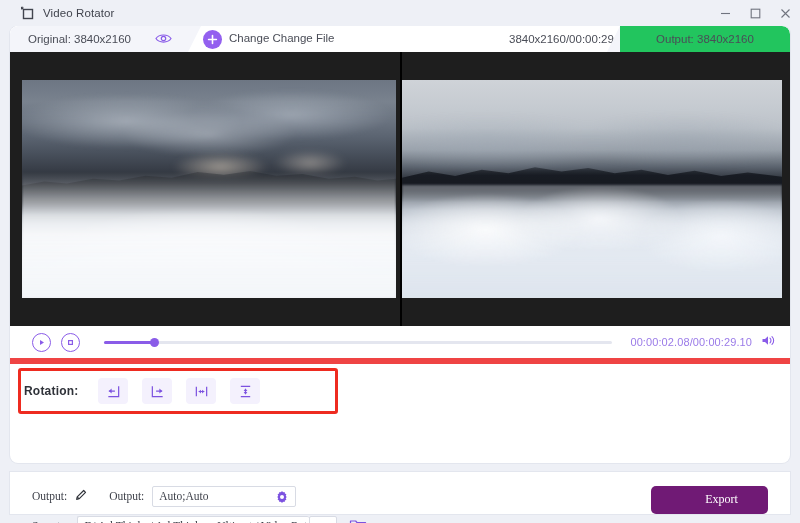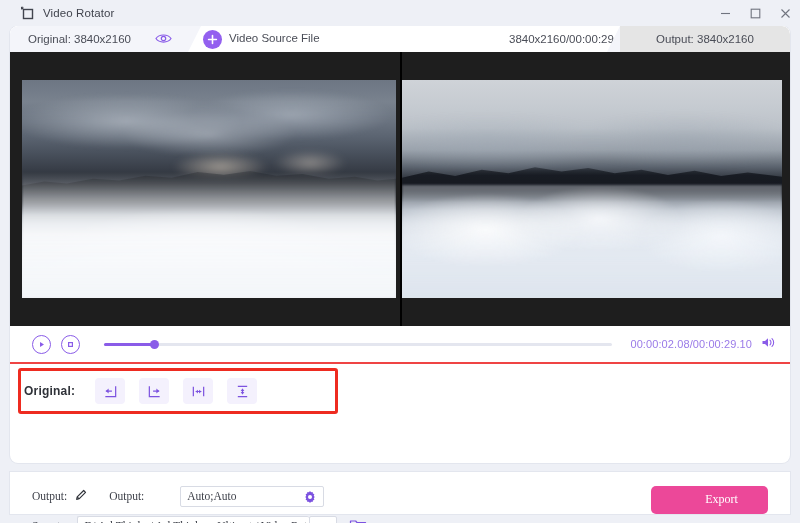--- a/index.html
+++ b/index.html
@@ -73,21 +73,21 @@
     width:19px; height:19px; border-radius:50%;
     background:#9360ef; color:#fff;
     display:flex; align-items:center; justify-content:center;
     font-size:15px; line-height:1; font-weight:300;
   }
   .change-src { position:absolute; left:219px; top:6px; color:#4a4d57; }
   .fname { position:absolute; left:345px; top:7px; color:#4a4d57; }
   .fmeta { position:absolute; left:499px; top:7px; color:#4a4d57; }
   .tab-output {
     position:absolute; right:0; top:0; height:26px; width:170px;
-    background:#e5e5e5;
+    background:#22c55e;
     border-top-right-radius:8px;
     display:flex; align-items:center; justify-content:center;
   }
   .tab-output::before{
     content:""; position:absolute; left:-13px; top:0;
     width:0; height:0;
     border-right:13px solid #f4f5fa;
     border-top:26px solid transparent;
   }
   .out-label { position:relative; z-index:2; }
@@ -179,21 +179,21 @@
       radial-gradient(ellipse 30% 40% at 52% 30%, rgba(252,253,255,.8), rgba(255,255,255,0) 72%),
       radial-gradient(ellipse 30% 45% at 84% 45%, rgba(250,252,255,.75), rgba(255,255,255,0) 72%),
       linear-gradient(to bottom, rgba(233,238,245,.35), rgba(228,234,242,.85) 60%, rgba(222,229,238,.95));
     filter:blur(1.2px);
   }
 
   
   .playerbar {
     flex:0 0 38px; display:flex; align-items:center;
     padding:0 14px 0 22px; background:#fff;
-    border-bottom:2px solid #ef4444;
+    border-bottom:6px solid #ef4444;
   }
   .circbtn {
     width:19px; height:19px; border-radius:50%;
     border:1.4px solid #8a5ce8;
     display:flex; align-items:center; justify-content:center;
     color:#8a5ce8; margin-right:10px; flex:0 0 auto;
   }
   .track {
     flex:1 1 auto; height:3px; background:#e4e6ef; border-radius:2px;
     margin:0 18px 0 14px; position:relative;
@@ -236,38 +236,37 @@
   .row { position:absolute; display:flex; align-items:center; font-size:11.5px; color:#3e414a; }
   .row1 { left:22px; top:14px; }
   .row2 { left:22px; top:44px; }
   .lbl { color:#3e414a; margin-right:8px; white-space:nowrap; }
   .outname { color:#3e414a; margin-right:6px; }
   .pencil { color:#2f3239; margin-right:22px; }
   .fmtbox {
     width:144px; height:21px; border:1px solid #d8dbe4; border-radius:2px;
     background:#fff; display:flex; align-items:center; padding:0 6px;
     position:relative;
-    margin-left:28px;
   }
   .fmtbox .gear { position:absolute; right:6px; top:3px; color:#7c52e0; }
   .pathbox {
     width:232px; height:21px; border:1px solid #d8dbe4; border-radius:2px;
     background:#fff; display:flex; align-items:center; padding:0 6px;
     border-right:none;
   }
   .pathdrop {
     width:28px; height:21px; border:1px solid #d8dbe4; border-radius:2px;
     background:#fff; display:flex; align-items:center; justify-content:center;
     color:#3e414a; font-size:8px;
   }
   .folder { margin-left:12px; color:#7c52e0; }
   .export {
     position:absolute; right:22px; top:14px;
     width:117px; height:28px; border-radius:5px;
-    background:#ec4899; color:#fff;
+    background:#701a75; color:#fff;
     display:flex; align-items:center; justify-content:center;
     font-size:12px;
     padding-left:24px;
   }
   .nowrap { white-space:nowrap; }
 </style>
 </head>
 <body>
 
 <div class="app">
@@ -313,21 +312,21 @@
           <circle cx="8.5" cy="6.5" r="2.2" fill="none" stroke="#8a5ce8" stroke-width="1.2"></circle>
         </svg>
       </span>
 
       <div class="plus-btn">
         <svg width="11" height="11" viewBox="0 0 11 11">
             <path d="M5.5 1.6 V9.4 M1.6 5.5 H9.4" stroke="#fff" stroke-width="1.6" stroke-linecap="round"></path>
           </svg>
       </div>
 
-      <span class="change-src">Video Source File</span>
+      <span class="change-src">Change Change File</span>
       <span class="fmeta">3840x2160/00:00:29</span>
 
       <div class="tab-output">
         <span class="out-label">Output: 3840x2160</span>
       </div>
     </div>
 
     <div class="previews">
       <div class="pane left">
         <div class="letterbox-top"></div>
@@ -374,21 +373,21 @@
           <path d="M1.5 5 H4 L7 2.2 V10.8 L4 8 H1.5 Z" fill="currentColor"></path>
           <path d="M9 4.2 C10.3 5.4, 10.3 7.6, 9 8.8" fill="none" stroke="currentColor" stroke-width="1.1" stroke-linecap="round"></path>
           <path d="M11 2.6 C13.2 4.6, 13.2 8.4, 11 10.4" fill="none" stroke="currentColor" stroke-width="1.1" stroke-linecap="round"></path>
         </svg>
       </span>
     </div>
 
     <div class="rot-wrap">
       <div class="rot-box" style="border-color: rgb(238, 43, 32);"></div>
       <div class="rot-inner">
-        <span class="rot-label">Original:</span>
+        <span class="rot-label">Rotation:</span>
 
         <div class="rot-btn">
           <svg width="15" height="15" viewBox="0 0 16 16">
             <path d="M13.5 2.5 V13.5 H2.5" fill="none" stroke="currentColor" stroke-width="1.3"></path>
             <path d="M3 7.5 H9.5" stroke="currentColor" stroke-width="1.3"></path>
             <path d="M3 7.5 L6 4.8 L6 10.2 Z" fill="currentColor"></path>
           </svg>
         </div>
 
         <div class="rot-btn">

